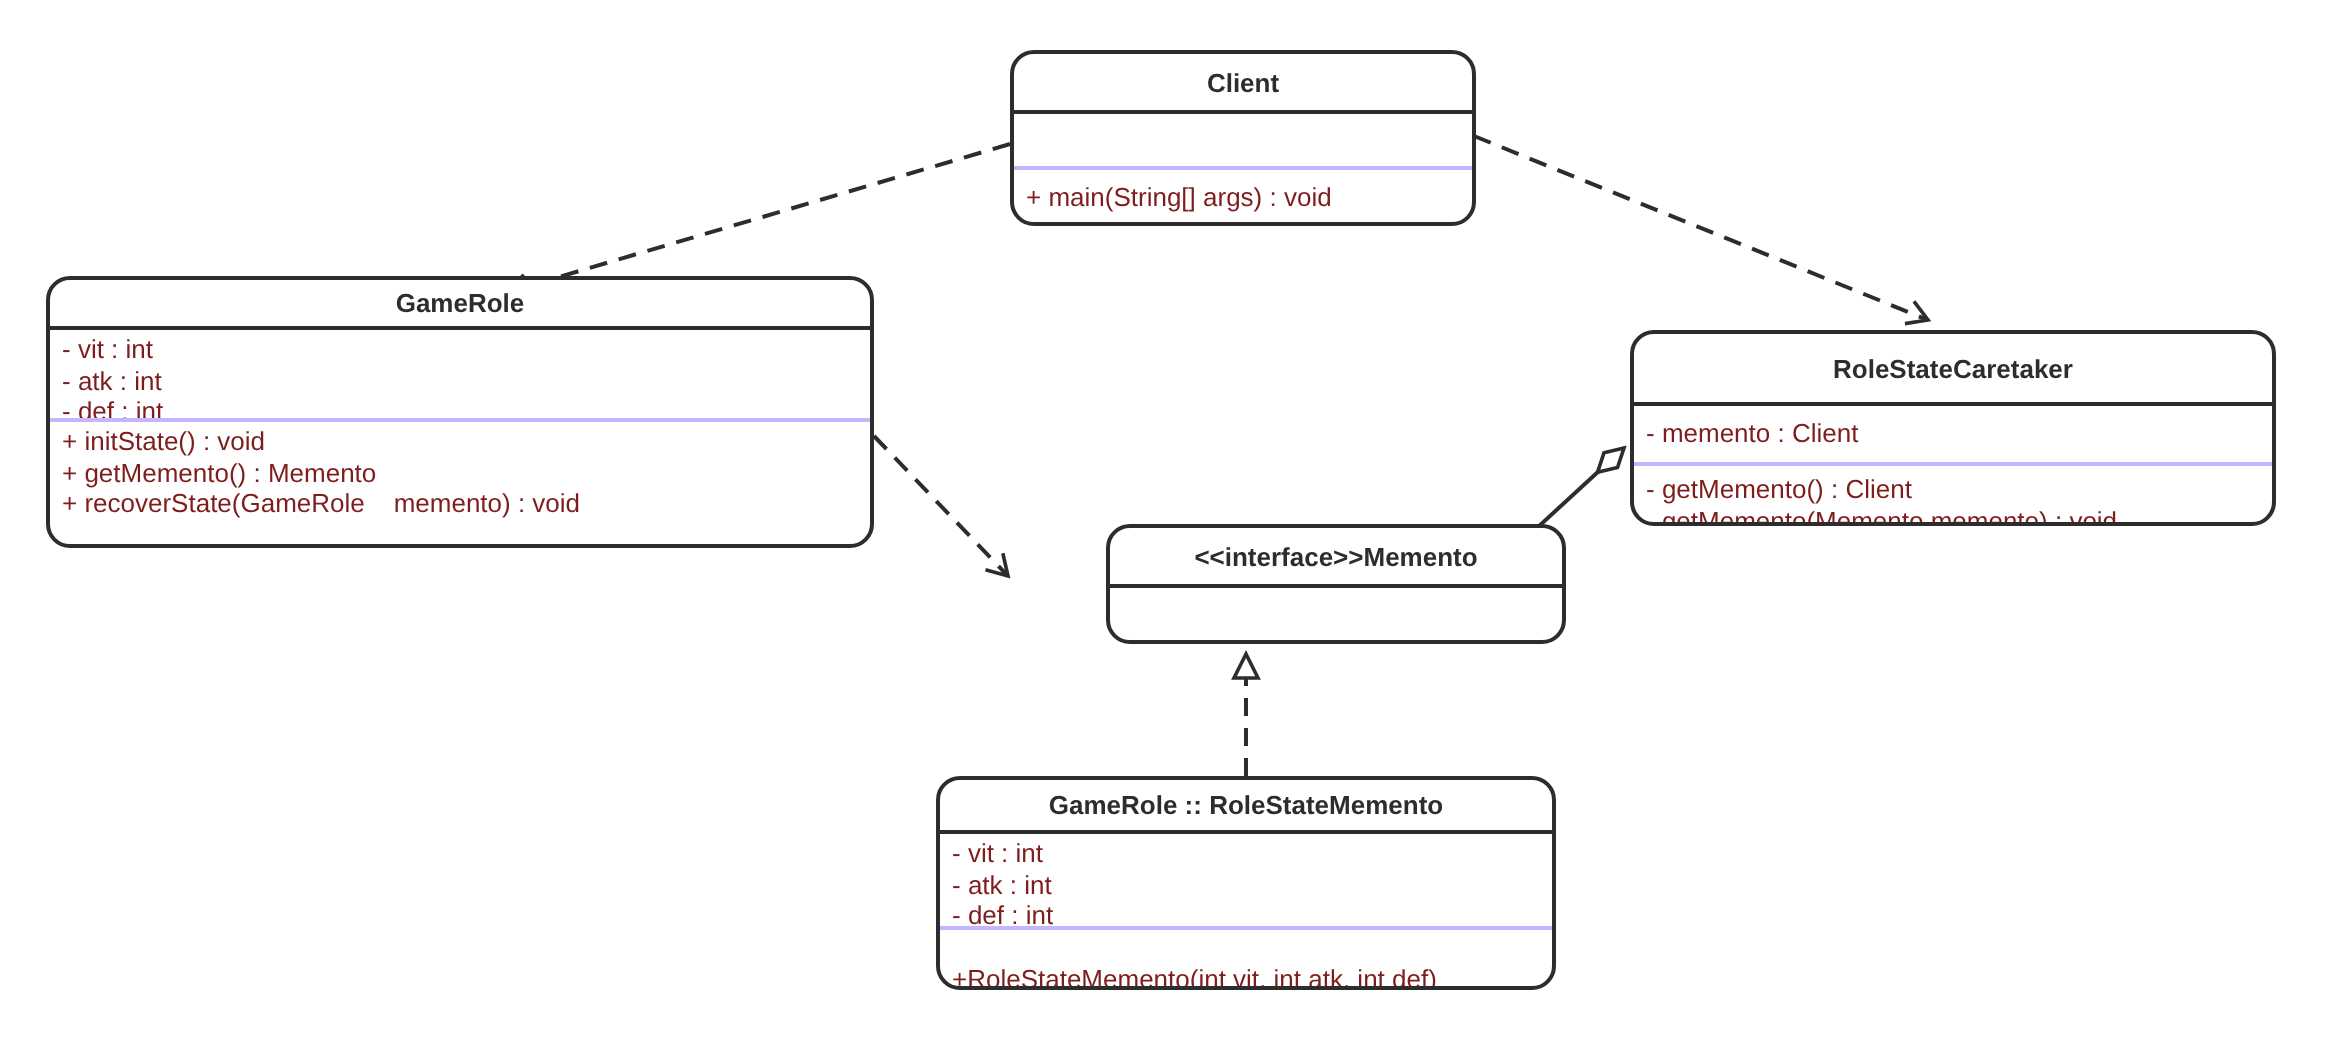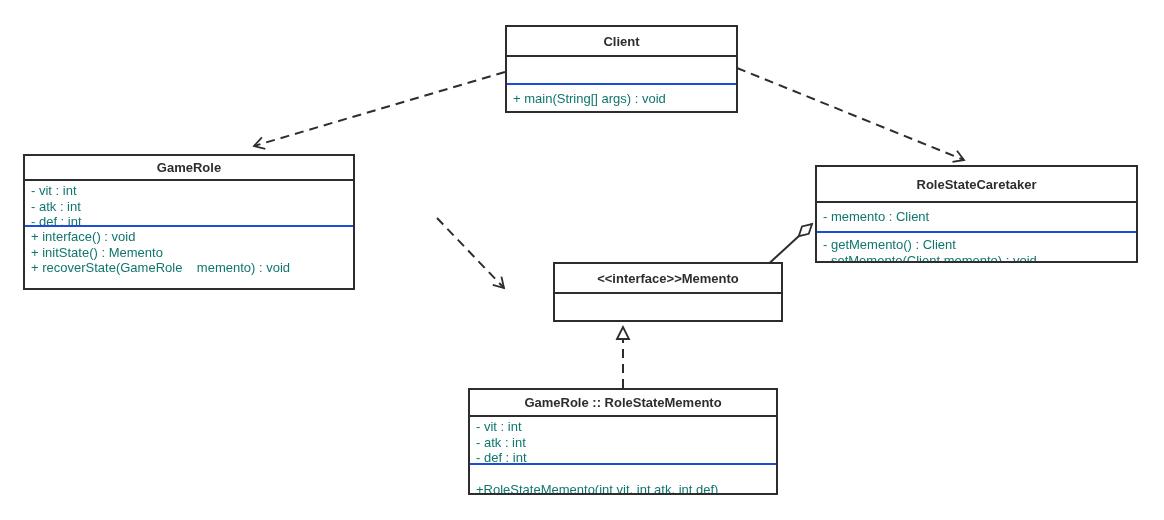--- a/index.html
+++ b/index.html
@@ -12,51 +12,51 @@
   }
   #diagram { position: absolute; left: 0; top: 0; width: 1164px; height: 520px; }
   svg.connectors { position: absolute; left: 0; top: 0; z-index: 1; }
   .edge-dashed { stroke: #2d2d2d; stroke-width: 2; stroke-dasharray: 9 6; fill: none; }
   .edge-solid  { stroke: #2d2d2d; stroke-width: 2; fill: none; }
 
   .uml-class {
     position: absolute;
     background: #ffffff;
     border: 2px solid #2d2d2d;
-    border-radius: 0;
+    border-radius: 12px;
     display: flex;
     flex-direction: column;
     overflow: hidden;
     z-index: 2;
     box-sizing: border-box;
   }
   .uml-title {
     flex: none;
     display: flex;
     align-items: center;
     justify-content: center;
     font-size: 13px;
     font-weight: bold;
     color: #2d2d2d;
     border-bottom: 2px solid #2d2d2d;
     box-sizing: border-box;
     white-space: pre;
   }
   .uml-section {
     flex: none;
-    border-bottom: 2px solid #1d4ed8;
+    border-bottom: 2px solid #c4b5fd;
     box-sizing: border-box;
     padding: 2px 6px 0 6px;
     overflow: hidden;
   }
   .uml-section.last { border-bottom: none; flex: 1; }
   .uml-member {
     font-size: 13px;
     line-height: 15.5px;
-    color: #0f766e;
+    color: #7f1d1d;
     white-space: pre;
   }
 </style>
 </head>
 <body>
 
 <div id="diagram">
 
   <svg class="connectors" width="1164" height="520" viewBox="0 0 1164 520">
     <defs>
@@ -78,42 +78,42 @@
   </svg>
 
   <div class="uml-class" style="left:505px; top:25px; width:233px; height:88px;">
     <div class="uml-title" style="height:30px;">Client</div>
     <div class="uml-section" style="height:28px;"></div>
     <div class="uml-section last" style="padding-top:6px;">
       <div class="uml-member">+ main(String[] args) : void</div>
     </div>
   </div>
 
-  <div class="uml-class" style="left:23px; top:154px; width:332px; height:136px;">
+  <div class="uml-class" style="left:23px; top:138px; width:414px; height:136px;">
     <div class="uml-title" style="height:25px;">GameRole</div>
     <div class="uml-section" style="height:46px;">
       <div class="uml-member">- vit : int</div>
       <div class="uml-member">- atk : int</div>
       <div class="uml-member">- def : int</div>
     </div>
     <div class="uml-section last">
-      <div class="uml-member">+ interface() : void</div>
-      <div class="uml-member">+ initState() : Memento</div>
+      <div class="uml-member">+ initState() : void</div>
+      <div class="uml-member">+ getMemento() : Memento</div>
       <div class="uml-member">+ recoverState(GameRole    memento) : void</div>
     </div>
   </div>
 
   <div class="uml-class" style="left:815px; top:165px; width:323px; height:98px;">
     <div class="uml-title" style="height:36px;">RoleStateCaretaker</div>
     <div class="uml-section" style="height:30px; padding-top:6px;">
       <div class="uml-member">- memento : Client</div>
     </div>
     <div class="uml-section last" style="padding-top:4px;">
       <div class="uml-member">- getMemento() : Client</div>
-      <div class="uml-member">- setMemento(Client memento) : void</div>
+      <div class="uml-member">- getMemento(Memento memento) : void</div>
     </div>
   </div>
 
   <div class="uml-class" style="left:508px; top:262px; width:230px; height:60px;margin-left:45px;">
     <div class="uml-title" style="height:30px;">&lt;&lt;interface&gt;&gt;Memento</div>
     <div class="uml-section last"></div>
   </div>
 
   <div class="uml-class" style="left:468px; top:388px; width:310px; height:107px;">
     <div class="uml-title" style="height:27px;">GameRole :: RoleStateMemento</div>

